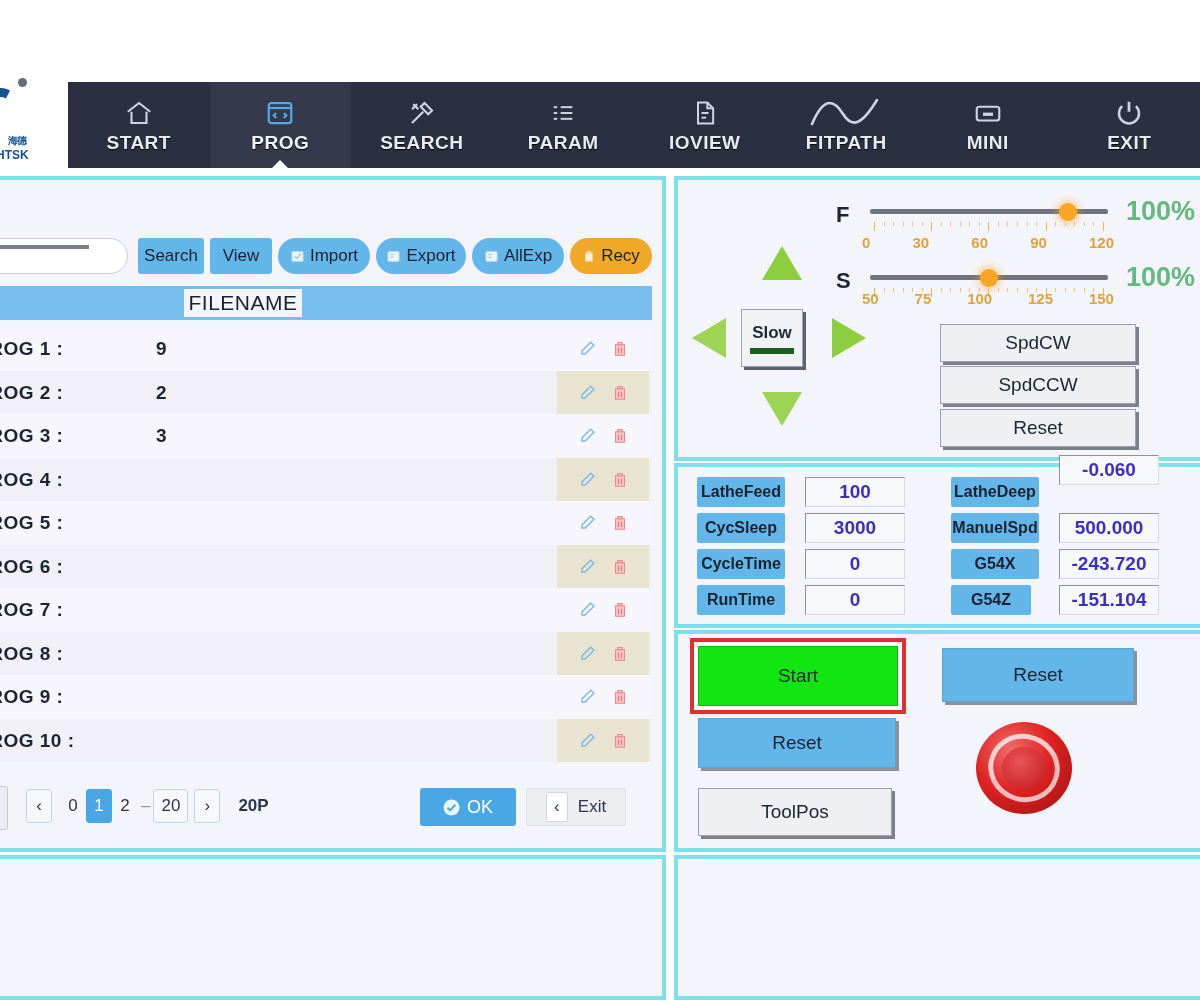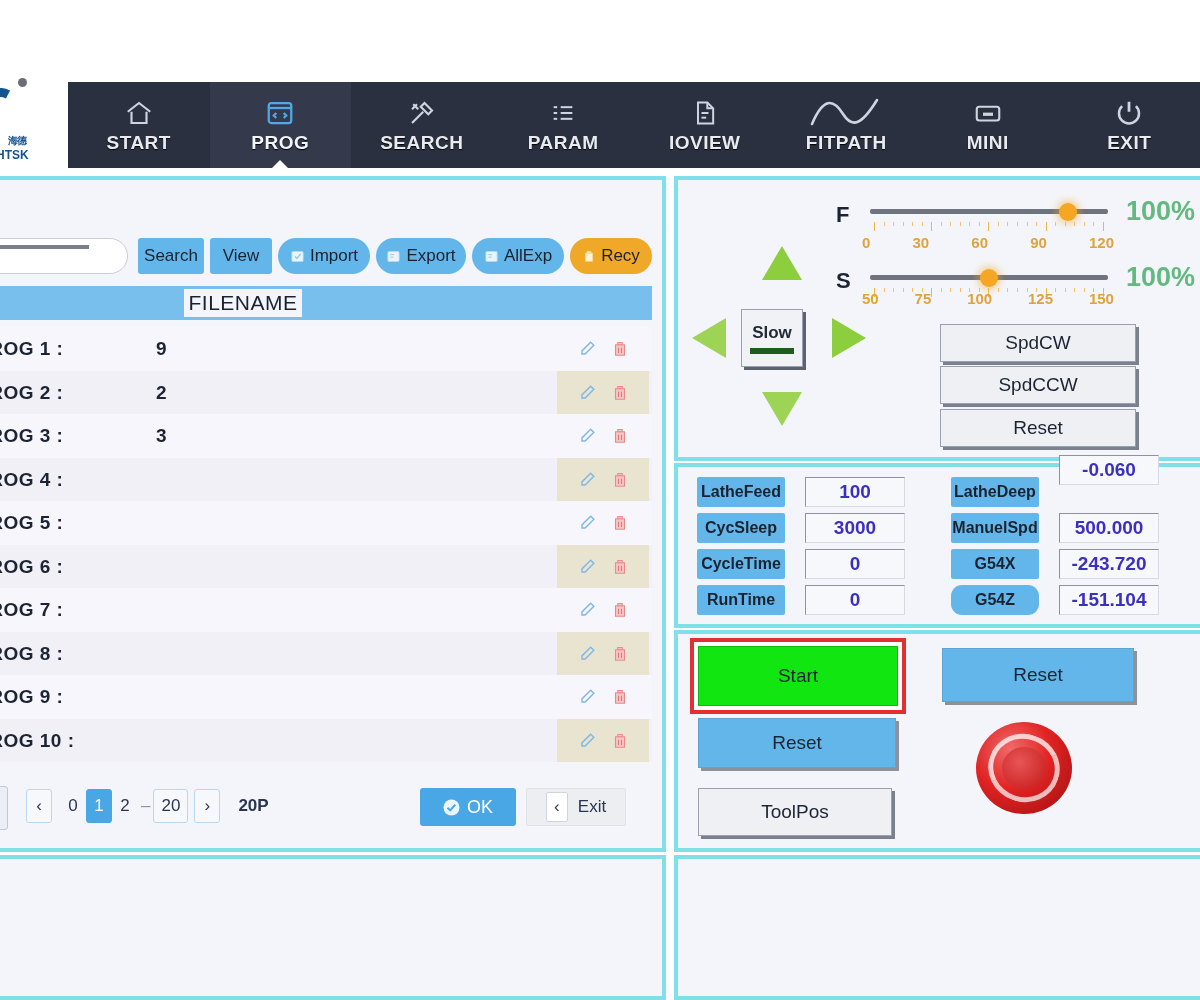--- a/index.html
+++ b/index.html
@@ -609,21 +609,21 @@
     <div class="plabel" style="left:697px;top:549px;width:88px;">CycleTime</div>
     <div class="pval" style="left:805px;top:549px;width:100px;">0</div>
     <div class="plabel" style="left:697px;top:585px;width:88px;">RunTime</div>
     <div class="pval" style="left:805px;top:585px;width:100px;">0</div>
     <div class="plabel" style="left:951px;top:477px;width:88px;">LatheDeep</div>
     <div class="pval" style="left:1059px;top:455px;width:100px;">-0.060</div>
     <div class="plabel" style="left:951px;top:513px;width:88px;">ManuelSpd</div>
     <div class="pval" style="left:1059px;top:513px;width:100px;">500.000</div>
     <div class="plabel" style="left:951px;top:549px;width:88px;">G54X</div>
     <div class="pval" style="left:1059px;top:549px;width:100px;">-243.720</div>
-    <div class="plabel" style="left:951px;top:585px;width:88px;border-radius:11px;">G54Z</div>
+    <div class="plabel" style="left:951px;top:585px;width:80px;">G54Z</div>
     <div class="pval" style="left:1059px;top:585px;width:100px;">-151.104</div>
   </div>
 
 <div class="startring"></div>
 <div class="abtn green" style="left:698px;top:646px;width:200px;height:60px;">
   <span>Start</span>
 </div>
 <div class="abtn blue" style="left:698px;top:718px;width:198px;height:50px;">
   <span>Reset</span>
 </div>

